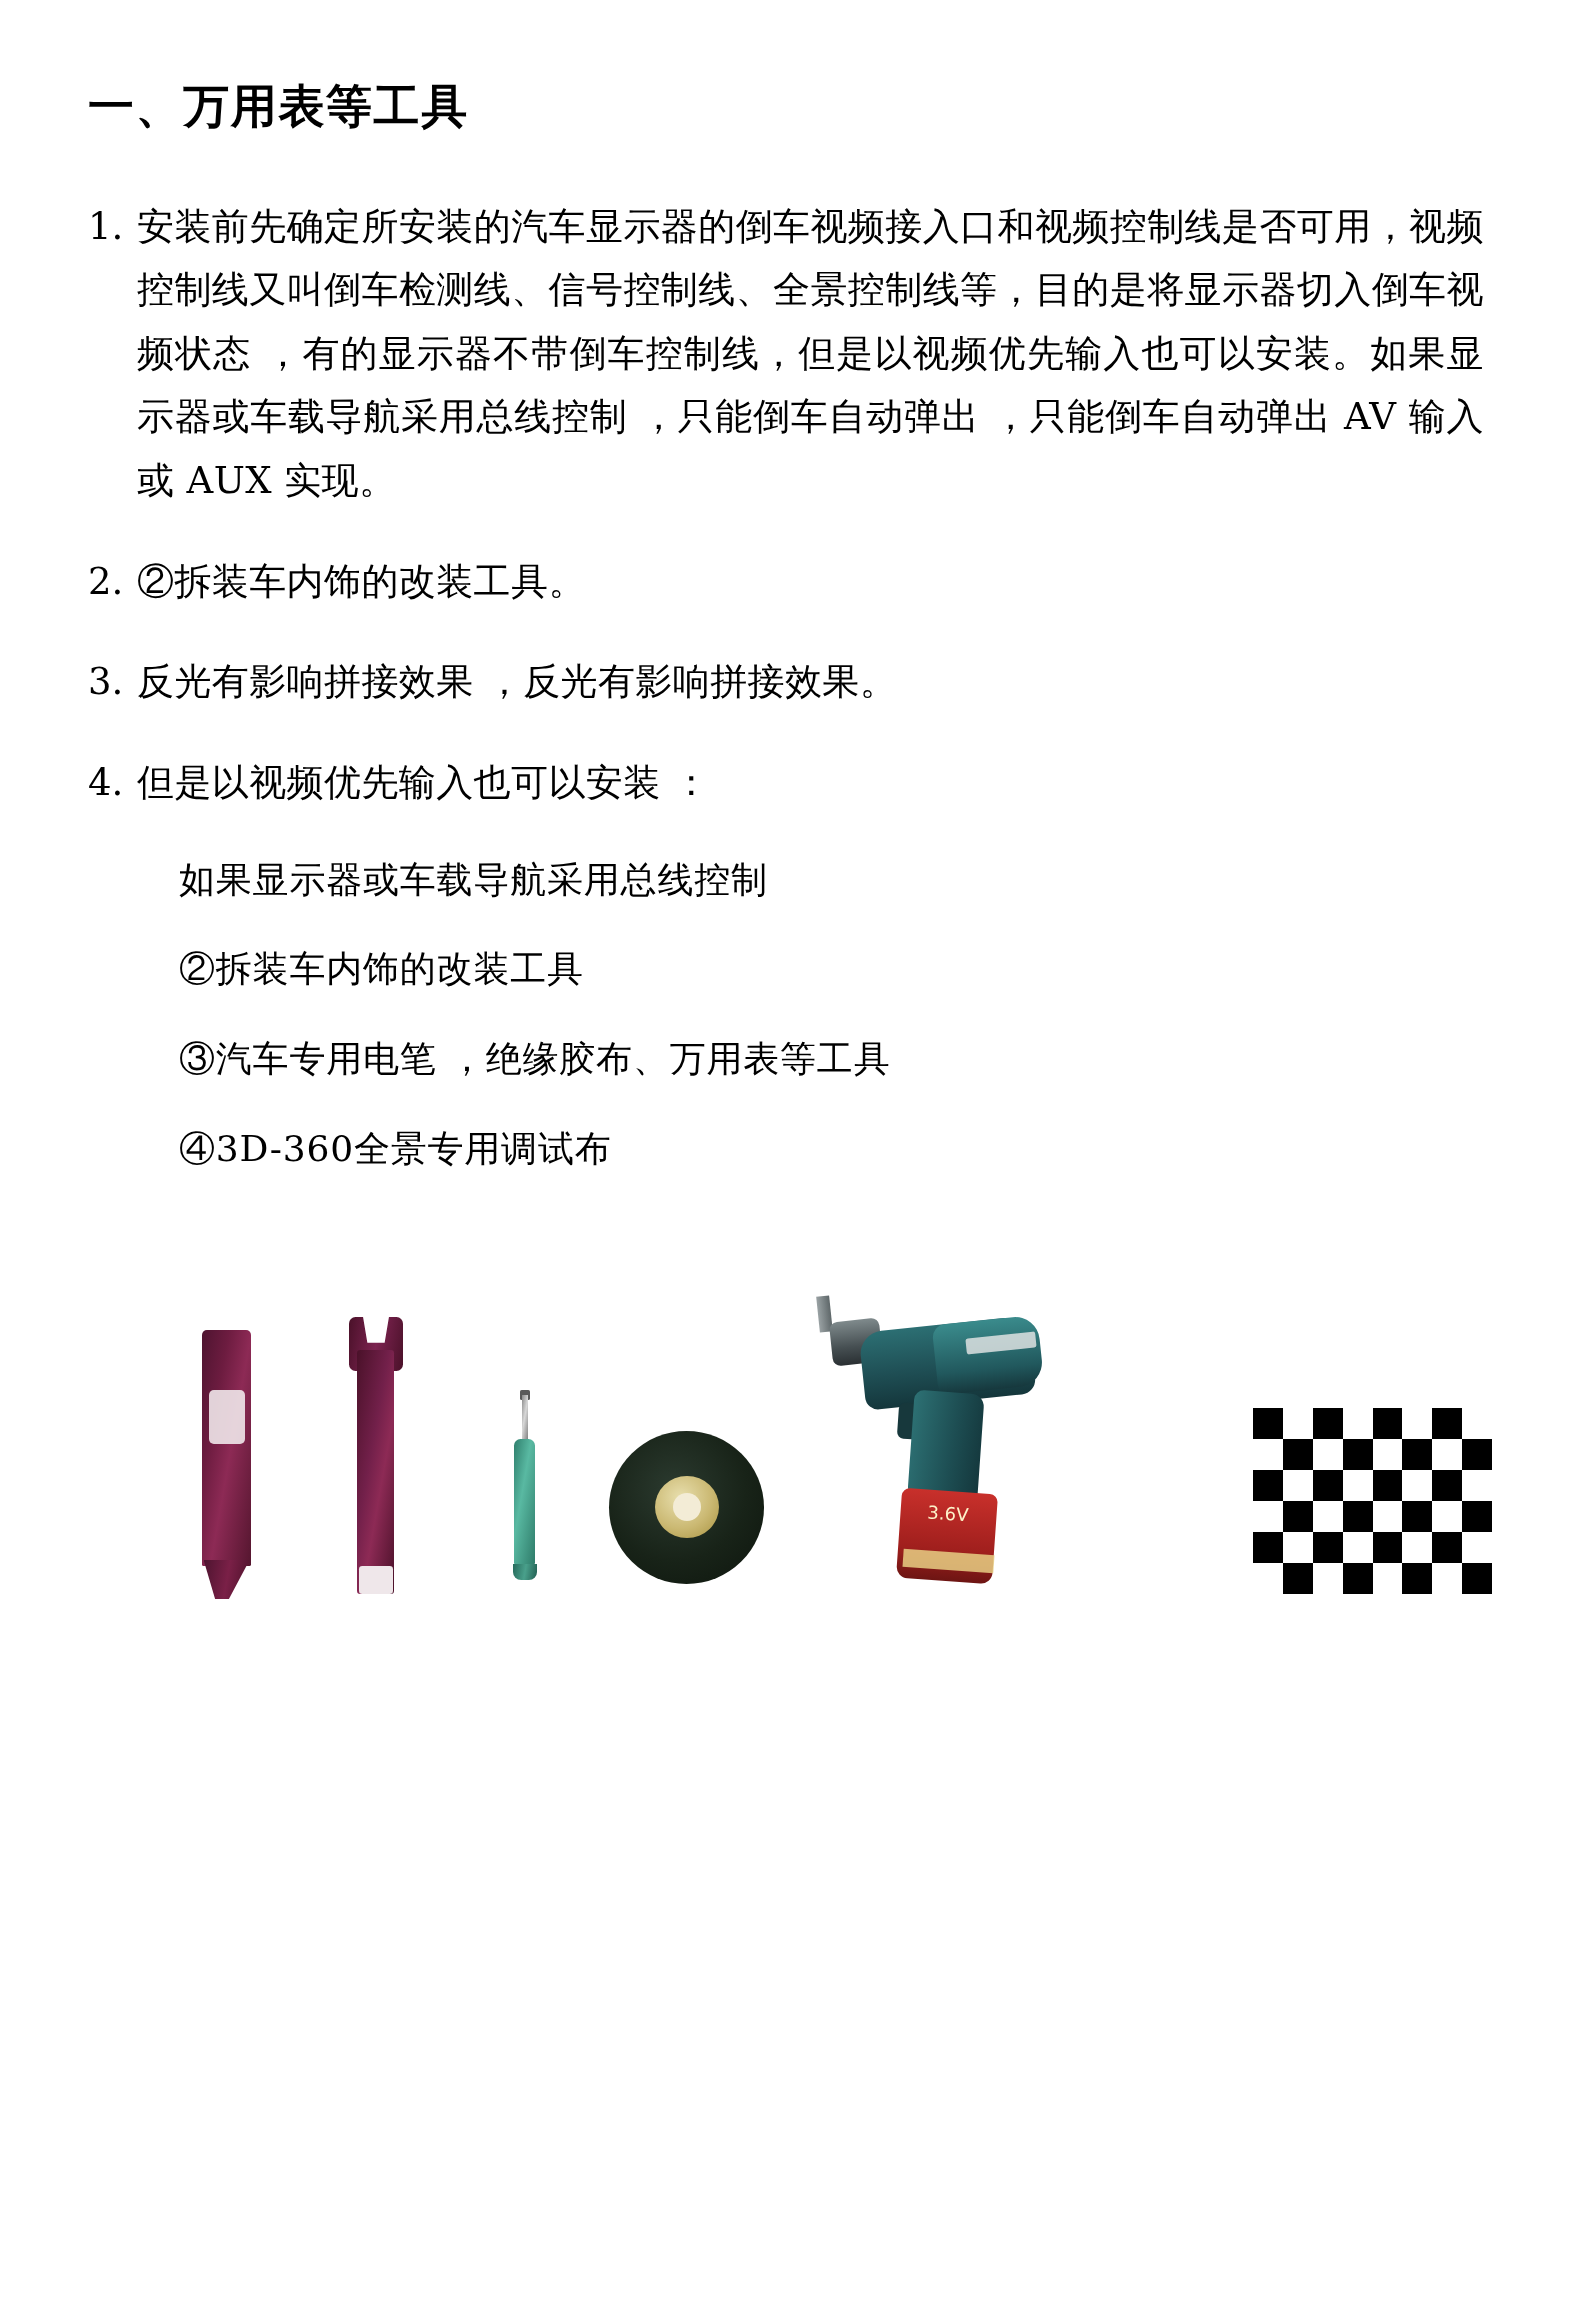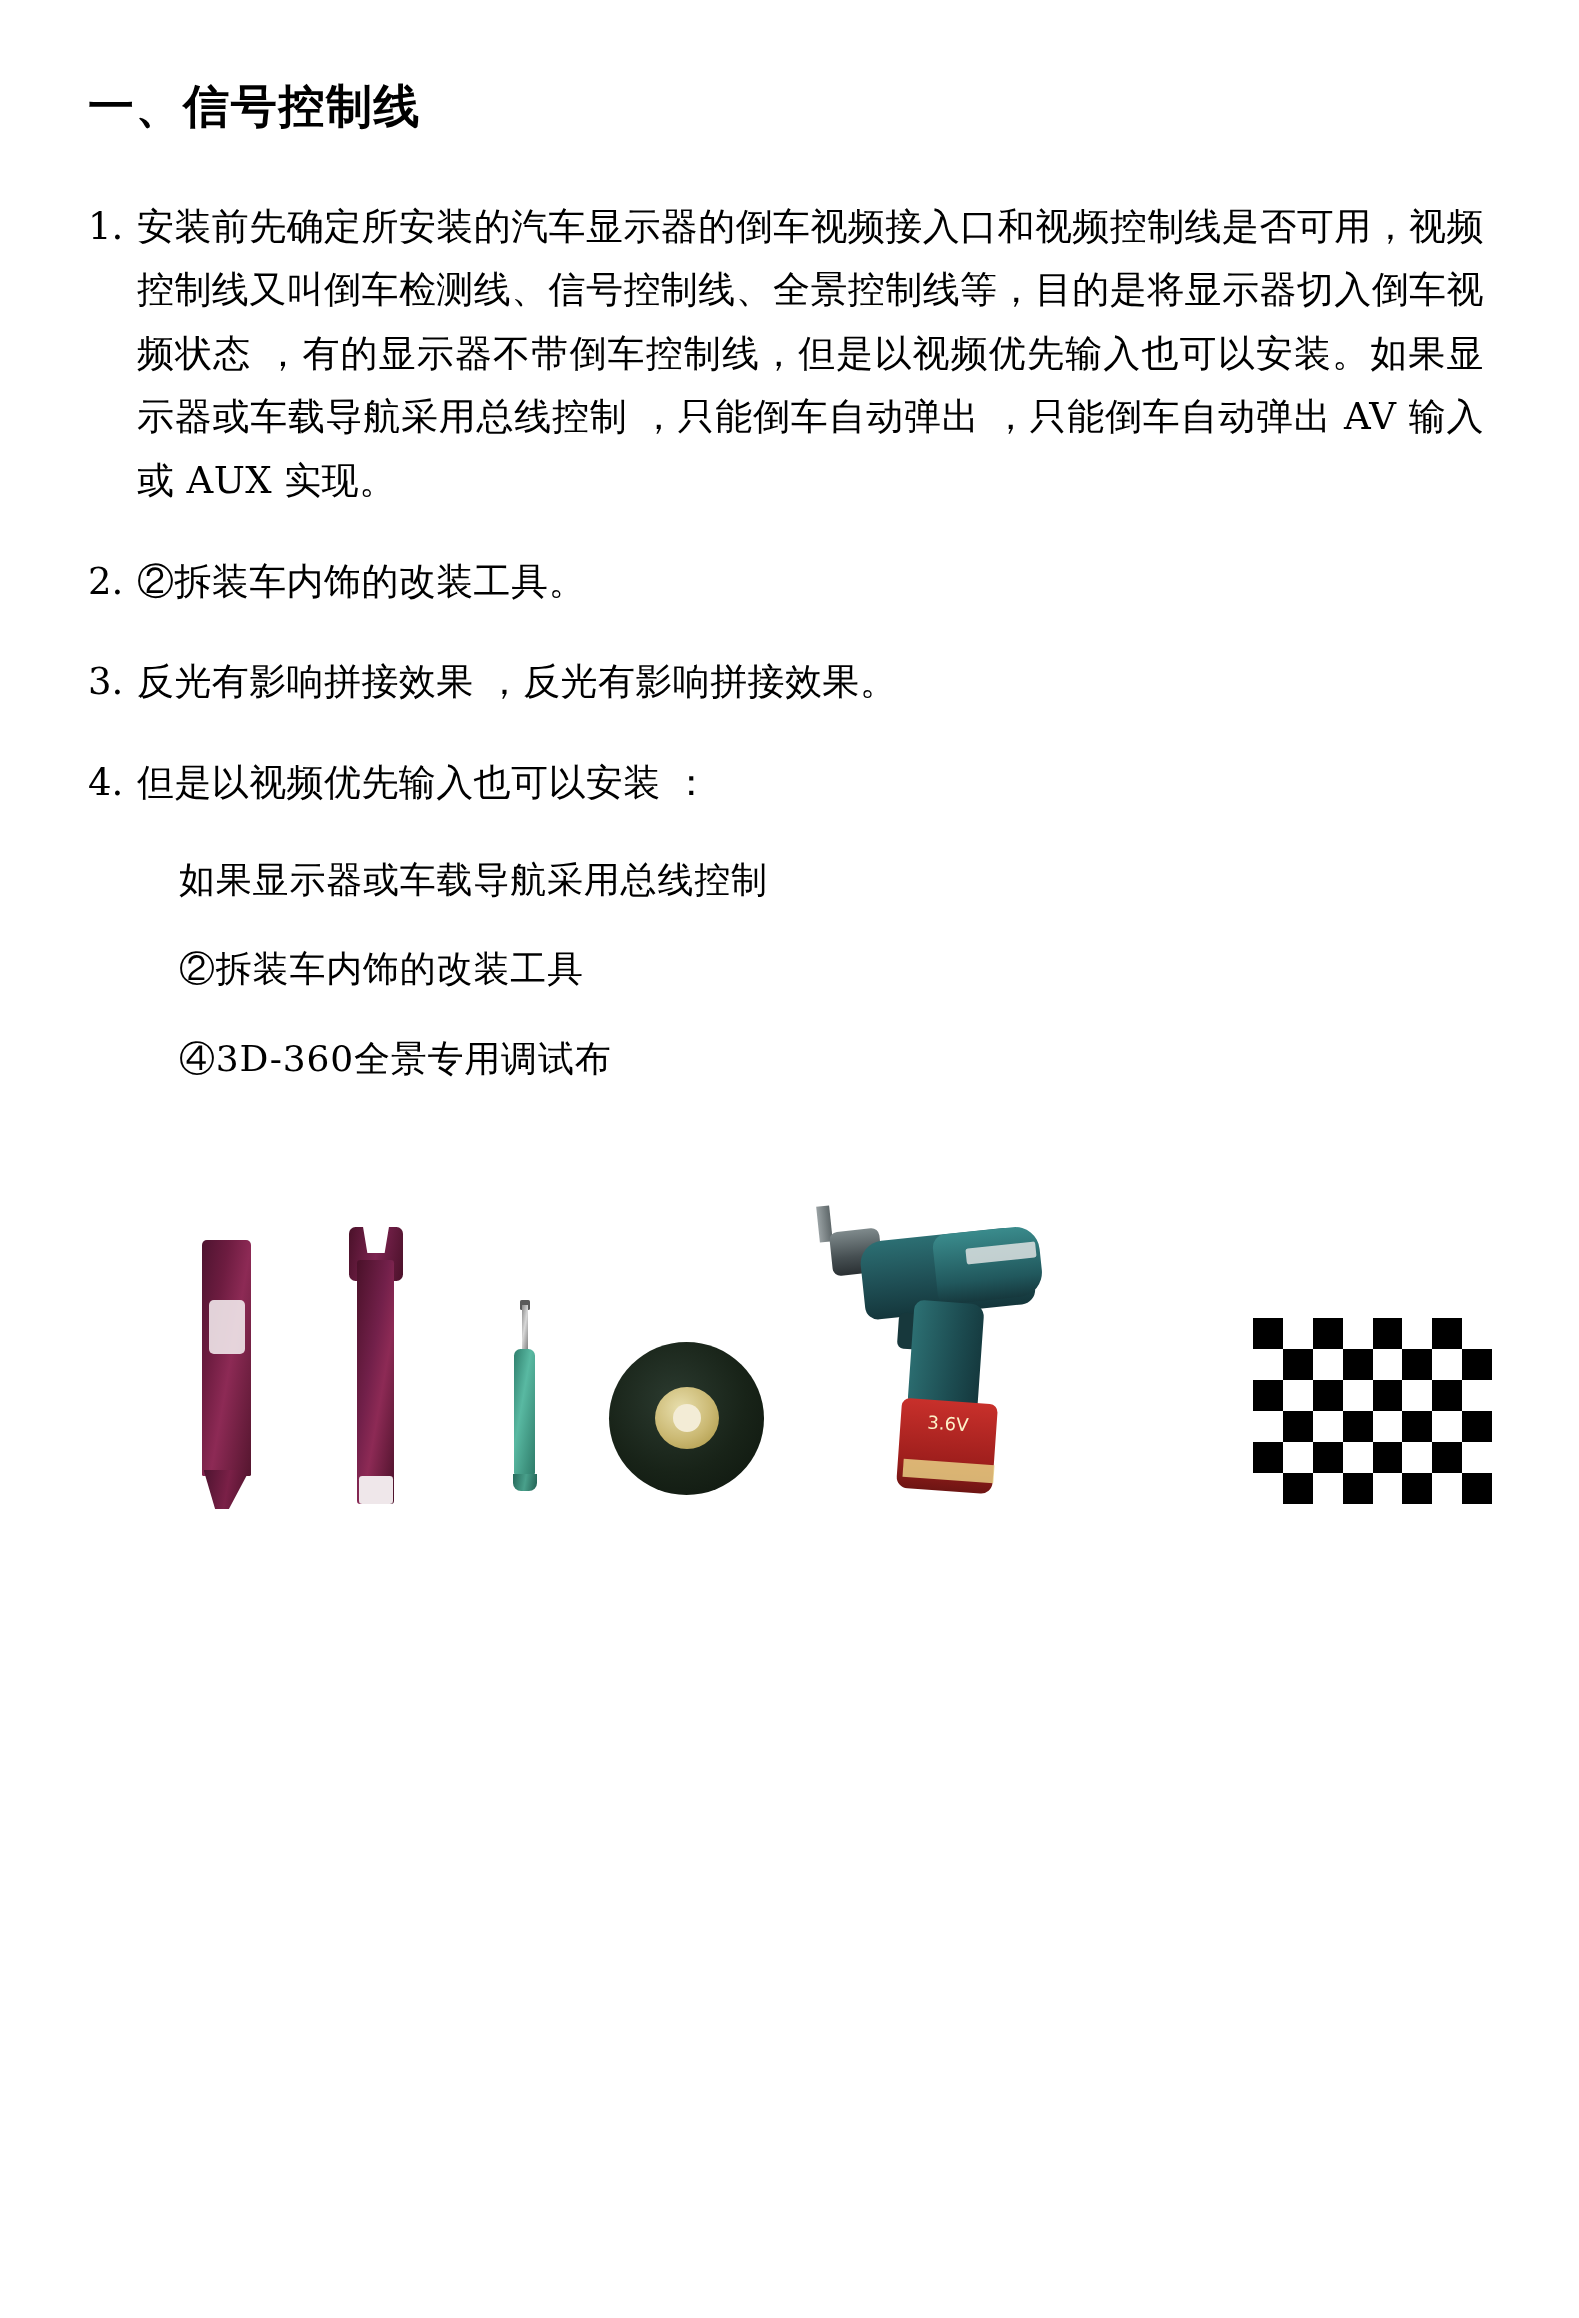--- a/index.html
+++ b/index.html
@@ -215,21 +215,21 @@
   .cloth table { border-collapse: collapse; }
   .cloth td { width: 31px; height: 31px; padding: 0; }
   .cloth td.b { background: #000; }
   .cloth td.w { background: #fff; }
 </style>
 </head>
 <body>
 
 <div class="page">
 
-  <h1 class="doc-title">一、信号控制线</h1>
+  <h1 class="doc-title">一、万用表等工具</h1>
 
   <ol class="num-list">
     <li class="num-item first">
       <span class="num-marker">1.</span>
       <span class="num-body">安装前先确定所安装的汽车显示器的倒车视频接入口和视频控制线是否可用，视频控制线又叫倒车检测线、信号控制线、全景控制线等，目的是将显示器切入倒车视频状态 ，有的显示器不带倒车控制线，但是以视频优先输入也可以安装。如果显示器或车载导航采用总线控制 ，只能倒车自动弹出 ，只能倒车自动弹出 AV 输入或 AUX 实现。</span>
     </li>
     <li class="num-item">
       <span class="num-marker">2.</span>
       <span class="num-body">②拆装车内饰的改装工具。</span>
     </li>
@@ -239,20 +239,21 @@
     </li>
     <li class="num-item">
       <span class="num-marker">4.</span>
       <span class="num-body">但是以视频优先输入也可以安装 ：</span>
     </li>
   </ol>
 
   <ul class="sub-list">
     <li class="sub-item">如果显示器或车载导航采用总线控制</li>
     <li class="sub-item">②拆装车内饰的改装工具</li>
+    <li class="sub-item">③汽车专用电笔 ，绝缘胶布、万用表等工具</li>
     <li class="sub-item">④3D-360全景专用调试布</li>
   </ul>
 
   <div class="tools-figure">
 
     <div class="tool pry1">
       <div class="shaft"></div>
       <div class="grip"></div>
       <div class="tip"></div>
     </div>

